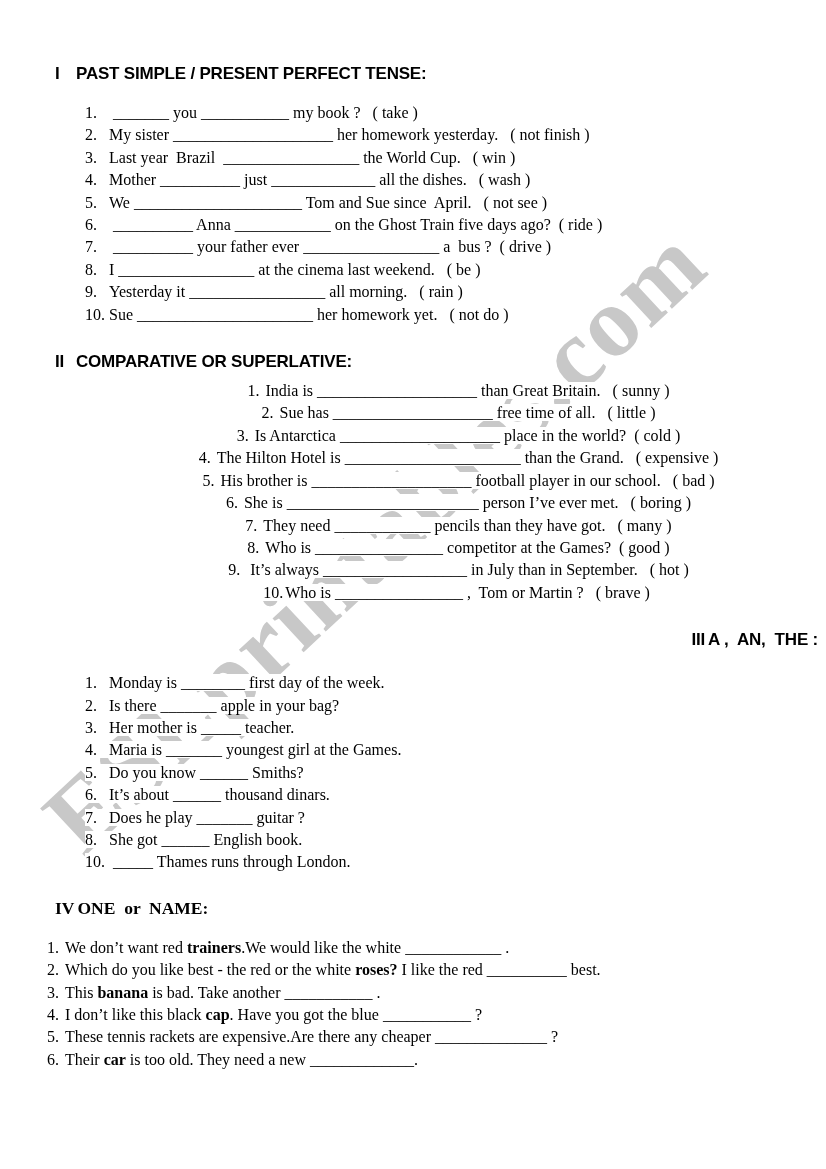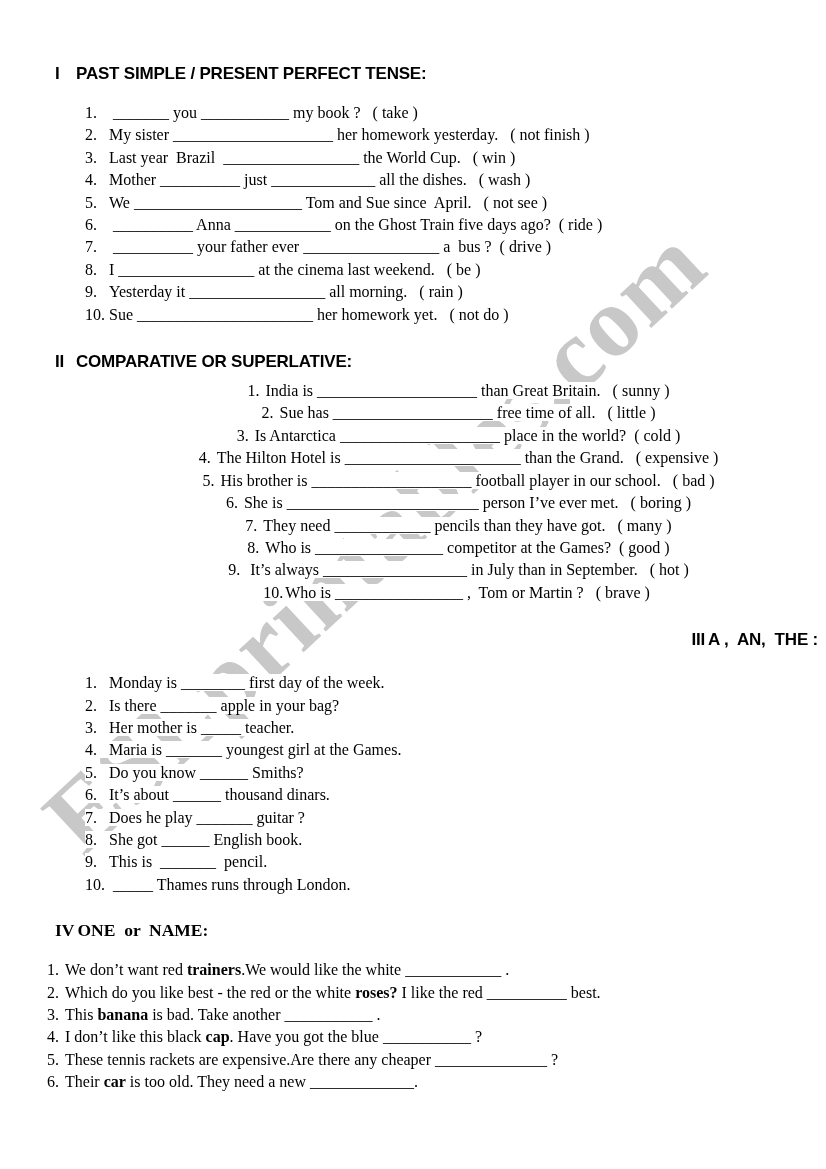--- a/index.html
+++ b/index.html
@@ -103,21 +103,20 @@
       <h2 class="h-sans"><span class="h-band"><span class="h-num">III</span><span>A ,  AN,  THE :</span></span></h2>
       <div class="items indent">
           <div class="item"><span class="band"><span class="num">1.</span><span>Monday is ________ first day of the week.</span></span></div>
           <div class="item"><span class="band"><span class="num">2.</span><span>Is there _______ apple in your bag?</span></span></div>
           <div class="item"><span class="band"><span class="num">3.</span><span>Her mother is _____ teacher.</span></span></div>
           <div class="item"><span class="band"><span class="num">4.</span><span>Maria is _______ youngest girl at the Games.</span></span></div>
           <div class="item"><span class="band"><span class="num">5.</span><span>Do you know ______ Smiths?</span></span></div>
           <div class="item"><span class="band"><span class="num">6.</span><span>It’s about ______ thousand dinars.</span></span></div>
           <div class="item"><span class="band"><span class="num">7.</span><span>Does he play _______ guitar ?</span></span></div>
           <div class="item"><span class="band"><span class="num">8.</span><span>She got ______ English book.</span></span></div>
-          <div class="item"><span class="band"><span class="num">9.</span><span>This is  _______  pencil.</span></span></div>
           <div class="item"><span class="band"><span class="num">10.</span><span> _____ Thames runs through London.</span></span></div>
         </div>
     </section>
 
     <section id="sec3">
       <h2 class="h-serif"><span class="h-band"><span class="h-num">IV</span><span>ONE  or  NAME:</span></span></h2>
       <div class="items flush">
           <div class="item"><span class="band"><span class="num">1.</span><span>We don’t want red </span><b>trainers</b><span>.We would like the white ____________ .</span></span></div>
           <div class="item"><span class="band"><span class="num">2.</span><span>Which do you like best - the red or the white </span><b>roses?</b><span> I like the red __________ best.</span></span></div>
           <div class="item"><span class="band"><span class="num">3.</span><span>This </span><b>banana</b><span> is bad. Take another ___________ .</span></span></div>

